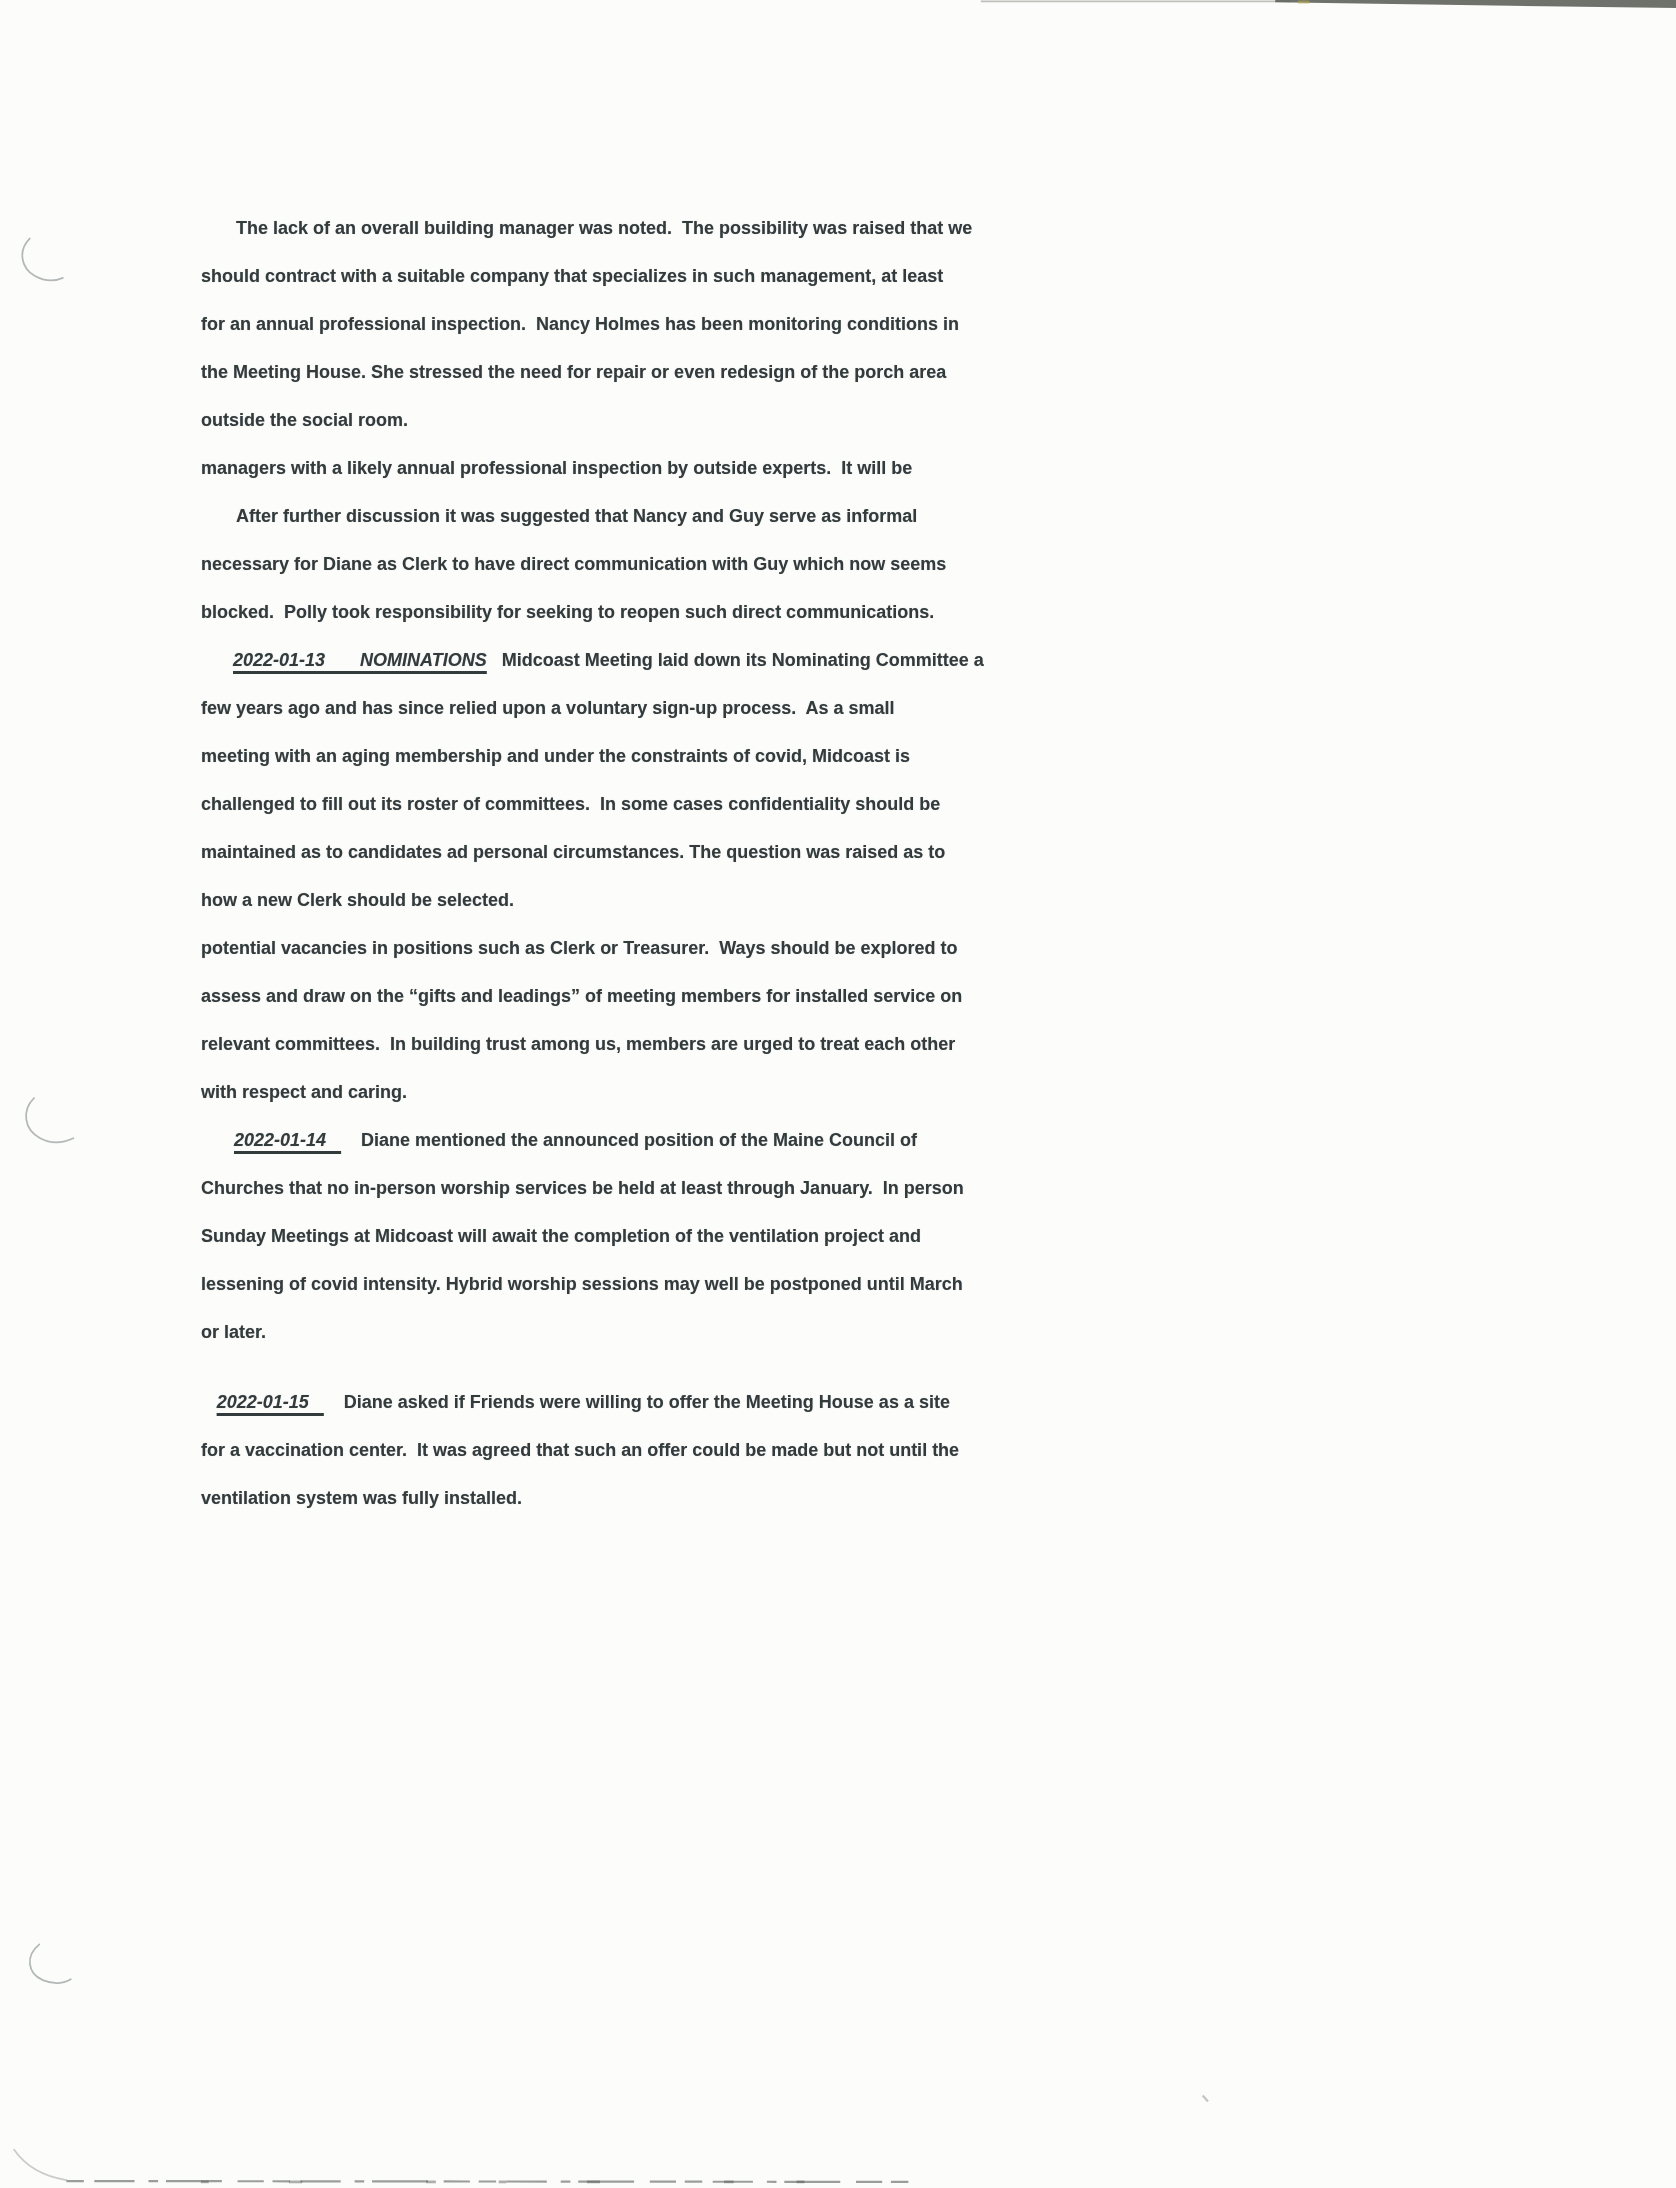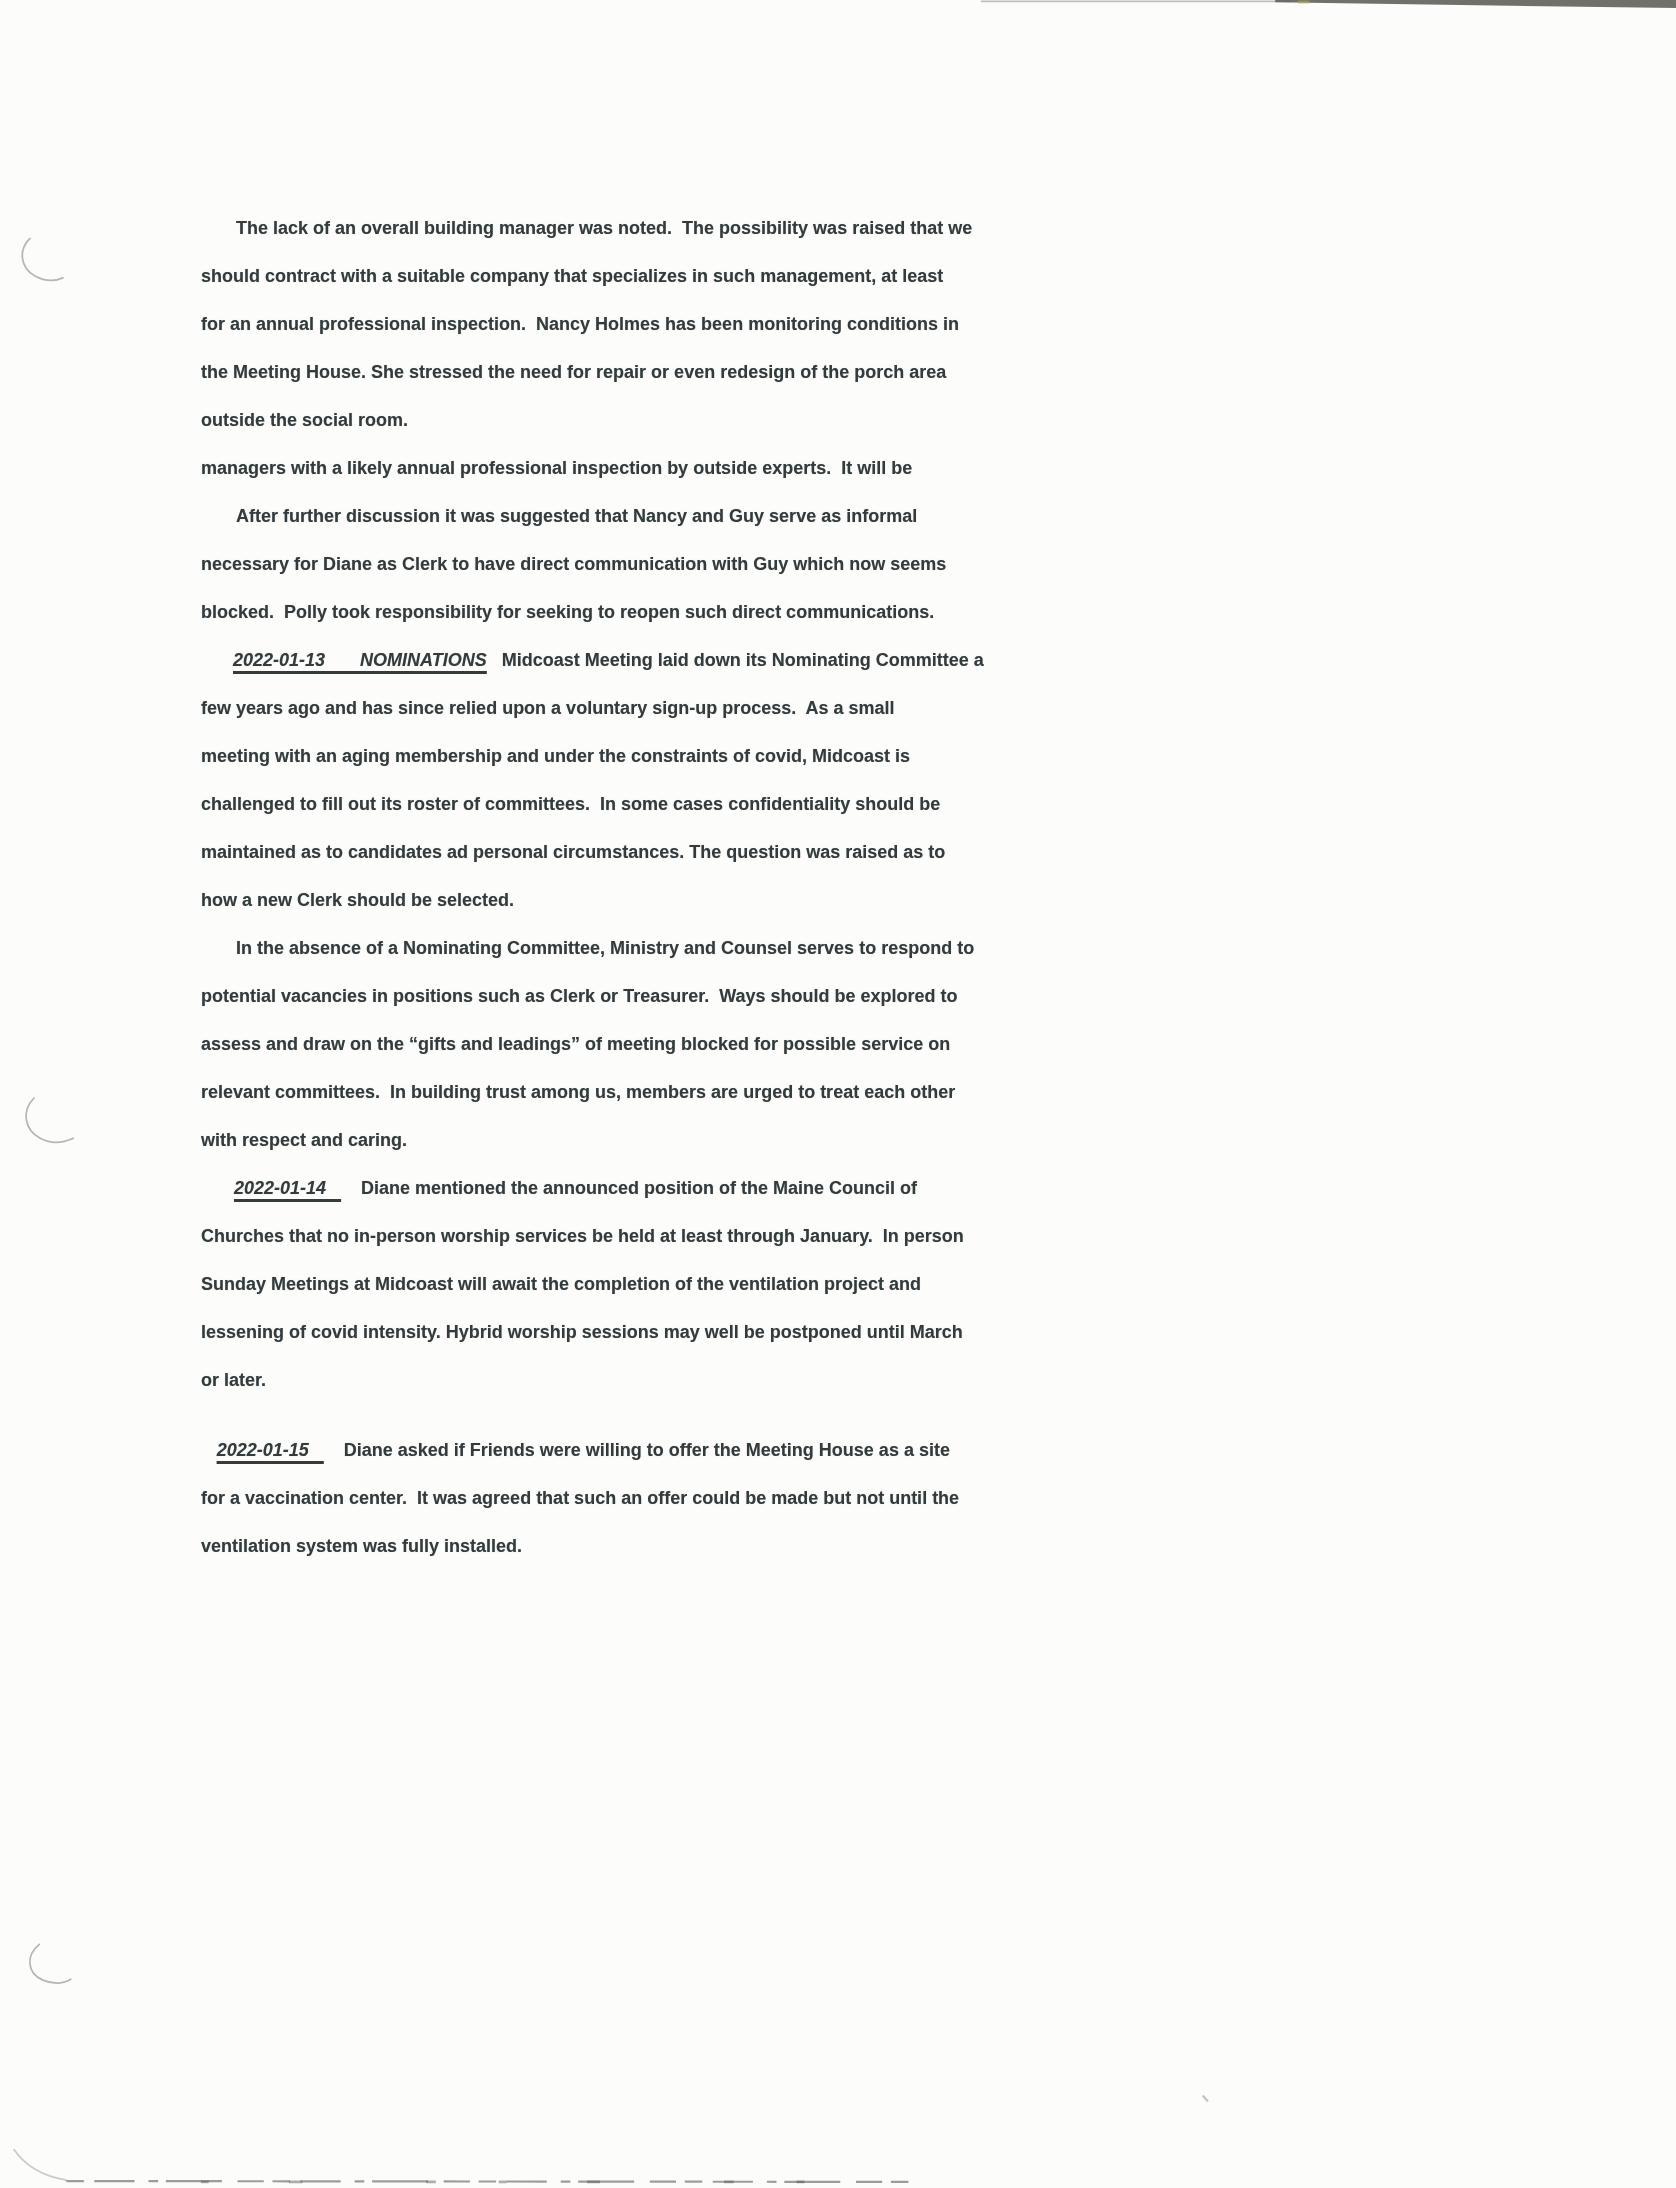--- a/index.html
+++ b/index.html
@@ -82,23 +82,22 @@
     </div>
     <div class="paragraph">
       <div class="line" style="padding-left: 32px;"><span class="u">2022-01-13       NOMINATIONS</span><span>   Midcoast Meeting laid down its Nominating Committee a</span></div>
       <div class="line"><span>few years ago and has since relied upon a voluntary sign-up process.  As a small</span></div>
       <div class="line"><span>meeting with an aging membership and under the constraints of covid, Midcoast is</span></div>
       <div class="line"><span>challenged to fill out its roster of committees.  In some cases confidentiality should be</span></div>
       <div class="line"><span>maintained as to candidates ad personal circumstances. The question was raised as to</span></div>
       <div class="line"><span>how a new Clerk should be selected.</span></div>
     </div>
     <div class="paragraph">
-      <div class="line" style="padding-left: 35px;"><span>In the absence of a Nominating Committee, Ministry and Counsel serves to respond to</span></div>
       <div class="line"><span>potential vacancies in positions such as Clerk or Treasurer.  Ways should be explored to</span></div>
-      <div class="line"><span>assess and draw on the “gifts and leadings” of meeting blocked for possible service on</span></div>
+      <div class="line"><span>assess and draw on the “gifts and leadings” of meeting members for installed service on</span></div>
       <div class="line"><span>relevant committees.  In building trust among us, members are urged to treat each other</span></div>
       <div class="line"><span>with respect and caring.</span></div>
     </div>
     <div class="paragraph">
       <div class="line" style="padding-left: 33px;"><span class="u">2022-01-14   </span><span>    Diane mentioned the announced position of the Maine Council of</span></div>
       <div class="line"><span>Churches that no in-person worship services be held at least through January.  In person</span></div>
       <div class="line"><span>Sunday Meetings at Midcoast will await the completion of the ventilation project and</span></div>
       <div class="line"><span>lessening of covid intensity. Hybrid worship sessions may well be postponed until March</span></div>
       <div class="line"><span>or later.</span></div>
     </div>

